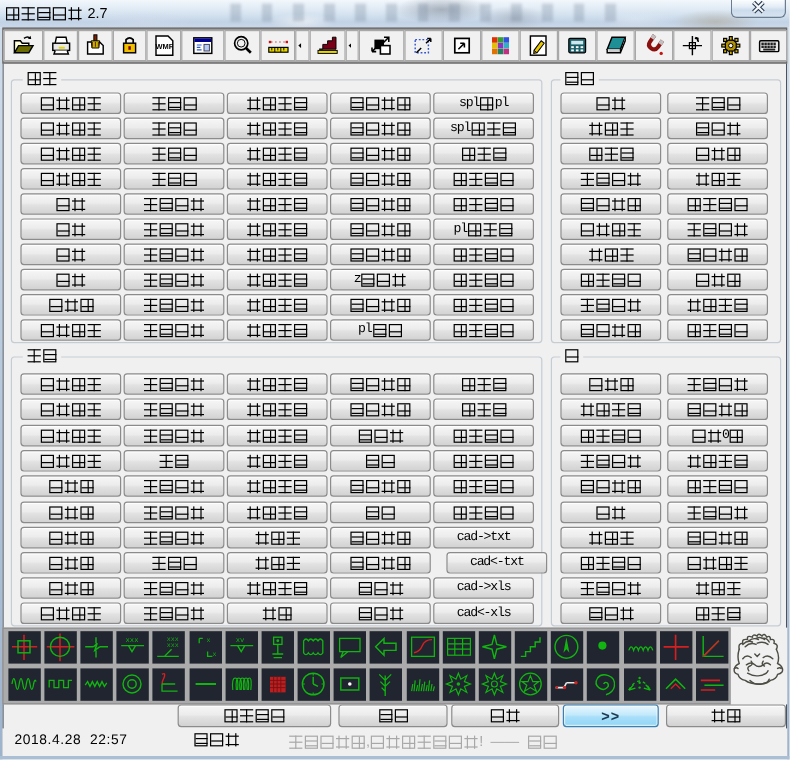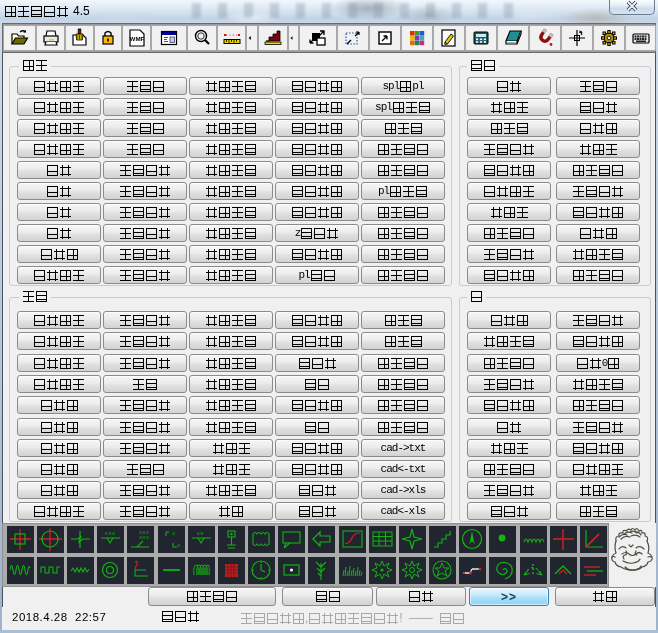--- a/index.html
+++ b/index.html
@@ -71,21 +71,21 @@
 </style></head><body>
 <div id="client"></div>
 <div id="title">
     <div style="position:absolute;left:192px;top:3px;width:330px;height:15px;background:repeating-linear-gradient(90deg,rgba(115,130,152,.30) 0 9px,rgba(255,255,255,0) 9px 26px);filter:blur(1.5px)"></div>
     <span class="t" style="display:flex;align-items:center;color:#000">
       <i class="g ga"></i>
       <i class="g gc"></i>
       <i class="g gb"></i>
       <i class="g gd"></i>
       <i class="g ge"></i>
-      <span style="margin-left:4px">4.5</span>
+      <span style="margin-left:4px">2.7</span>
     </span>
 <div id="closebtn">
       <svg width="44" height="13" viewBox="0 0 44 13">
         <path d="M18 2 L22 6 L26 2 M18 10 L22 6 L26 10" stroke="#2b3b52" stroke-width="3.6" fill="none"></path>
         <path d="M18 2 L22 6 L26 2 M18 10 L22 6 L26 10" stroke="#f4f7fa" stroke-width="1.8" fill="none"></path>
       </svg>
     </div>
   </div>
 <div id="sideL"></div>
 <div id="sideR"></div>
@@ -900,21 +900,21 @@
     <i class="g ge"></i>
     <i class="g ga"></i>
     <i class="g gc"></i>
   </div>
 <div class="btn" style="left:275px;top:460px">
     <i class="g gb"></i>
     <i class="g gd"></i>
     <i class="g ge"></i>
     <i class="g ga"></i>
   </div>
-<div class="btn" style="left:361px;top:460px">
+<div class="btn" style="left:372px;top:460px">
     <span class="lat">cad&lt;-txt</span>
   </div>
 <div class="btn" style="left:17px;top:481px">
     <i class="g gd"></i>
     <i class="g ge"></i>
     <i class="g ga"></i>
   </div>
 <div class="btn" style="left:103px;top:481px">
     <i class="g gc"></i>
     <i class="g gb"></i>

